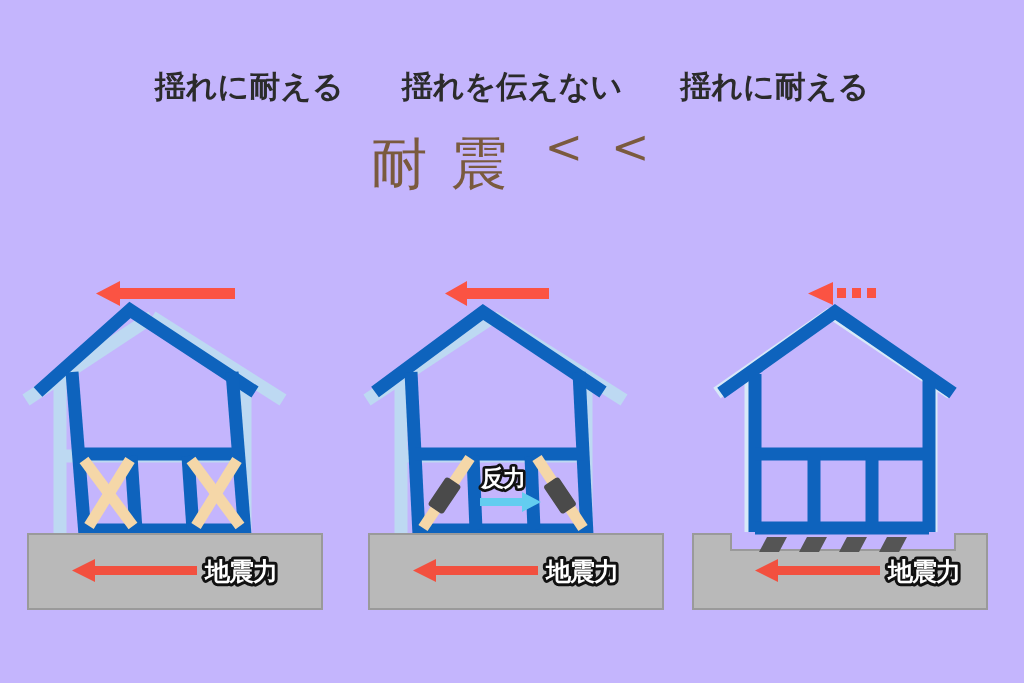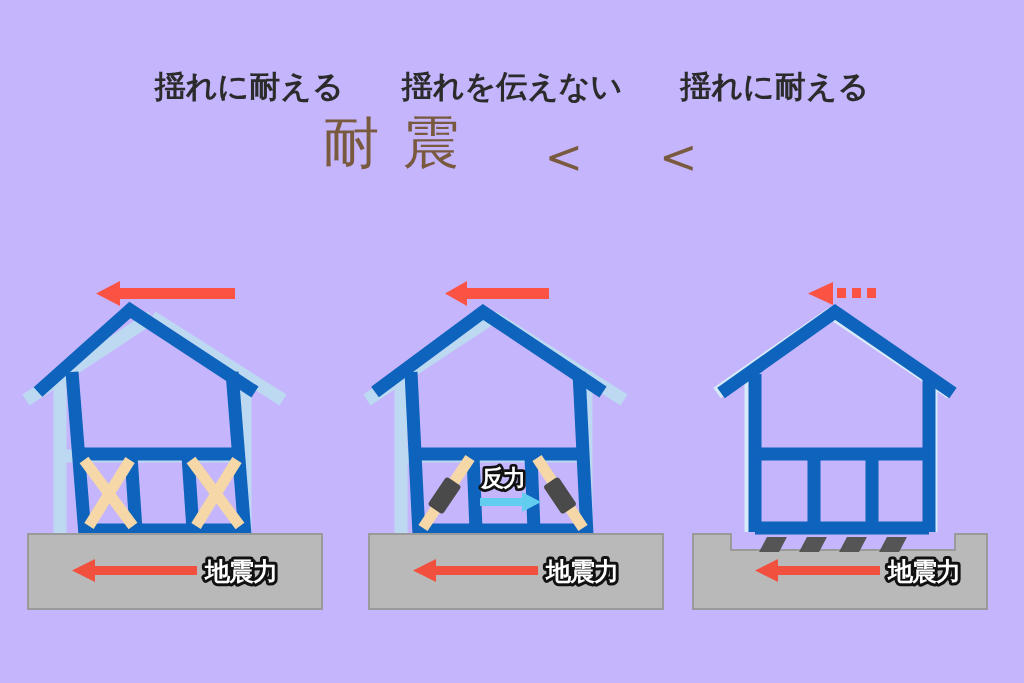--- a/index.html
+++ b/index.html
@@ -17,22 +17,22 @@
     display:flex;justify-content:center;align-items:center;
   }
   .sub-label{
     font-family:"DejaVu Serif","Liberation Serif",serif;
     font-size:31px;font-weight:700;color:#2b2b2b;
     letter-spacing:0px;white-space:nowrap;text-align:center;
   }
   .sub-gap{display:inline-block;width:58px;}
 
   .main-row{
-    position:absolute;top:110px;left:0;width:1024px;height:72px;
-    display:flex;justify-content:center;align-items:flex-end;gap:48px;
+    position:absolute;top:126px;left:0;width:1024px;height:72px;
+    display:flex;justify-content:center;align-items:flex-start;
   }
   .main-word{
     font-family:"DejaVu Serif","Liberation Serif",serif;
     font-size:57px;font-weight:400;color:#7a5a3e;
     letter-spacing:23px;white-space:nowrap;
     padding-left:10px;
   }
   .main-lt{
     font-family:"DejaVu Serif","Liberation Serif",serif;
     font-size:46px;color:#7a5a3e;font-weight:300;

